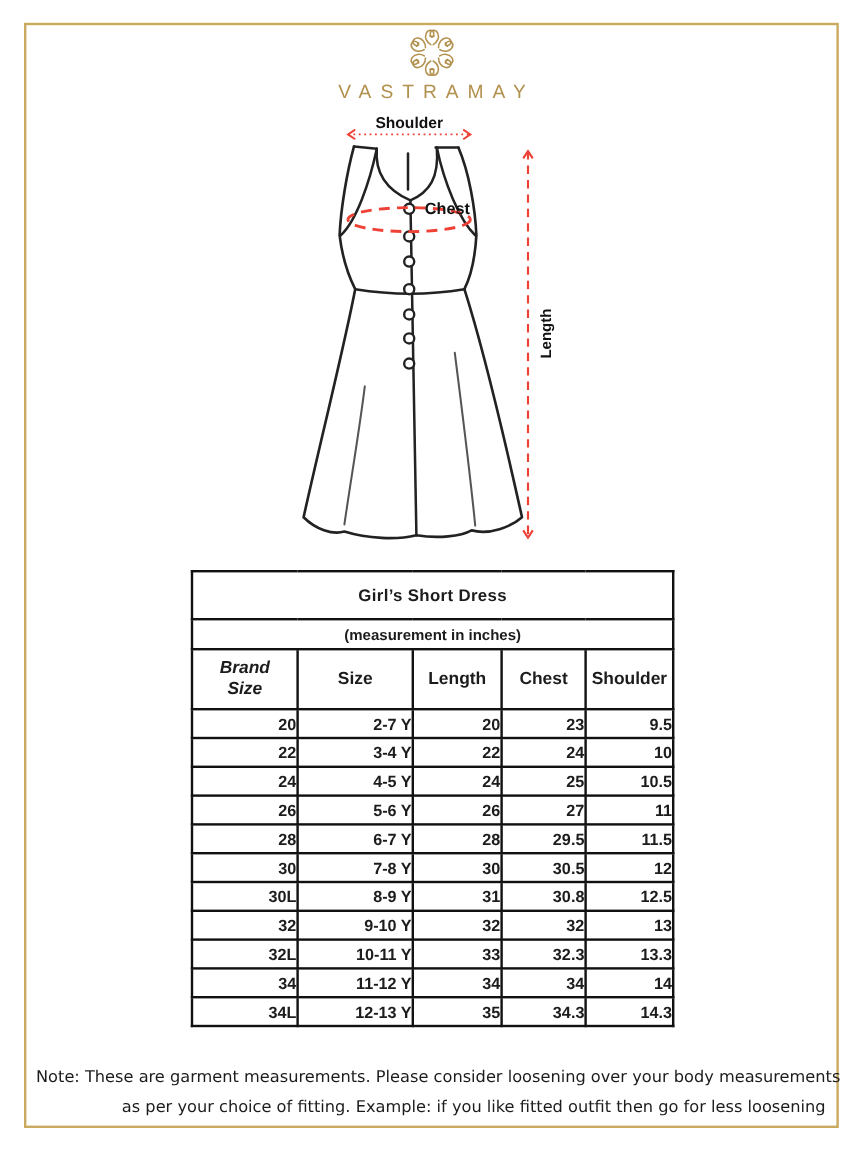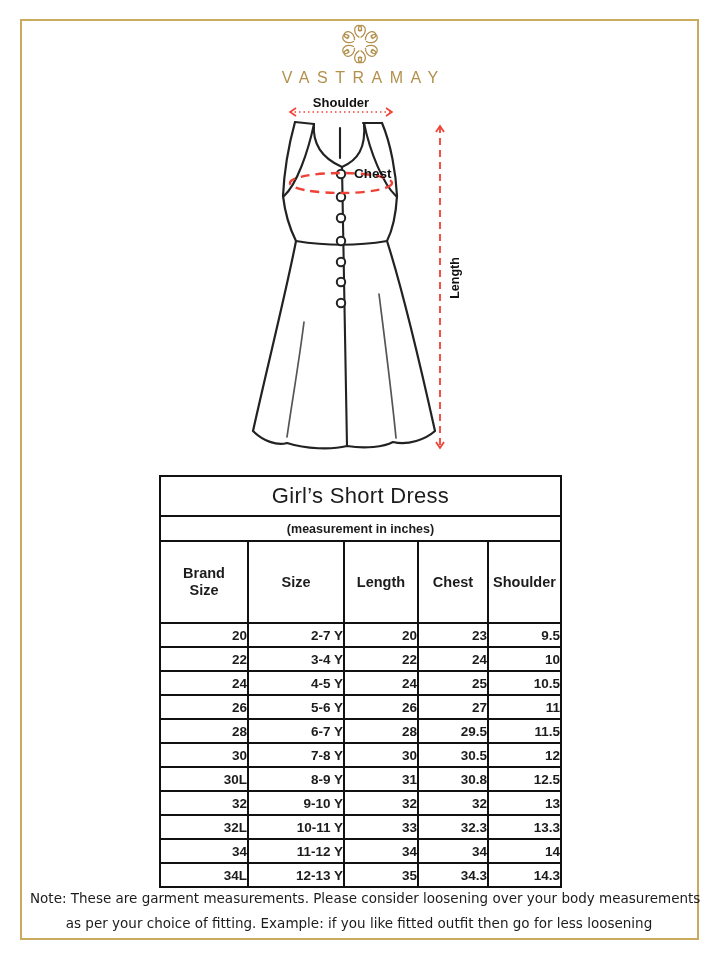--- a/index.html
+++ b/index.html
@@ -21,32 +21,32 @@
   .dress-wrap text{font-family:"Liberation Sans",sans-serif;font-weight:bold;fill:#111;}
 
   table.size-table{
     position:absolute;left:159px;top:475px;width:401px;
     border-collapse:collapse;table-layout:fixed;text-align:center;
   }
   .size-table th,.size-table td{
     border:2px solid #111;vertical-align:middle;padding:0;
     font-family:"Liberation Sans",sans-serif;
   }
-  .tbl-title{height:38px;font-size:22px;font-weight:normal;letter-spacing:.3px;}
+  .tbl-title{height:38px;font-size:14px;font-weight:bold;letter-spacing:.3px;}
   .tbl-subtitle{height:23px;font-size:12.5px;font-weight:700;}
   .size-table thead th{height:48px;font-size:14.5px;font-weight:bold;line-height:1.15;}
-  .size-table thead th:first-child{padding:16px 16px;}
+  .size-table thead th:first-child{padding:0 16px;font-style:italic;}
   .size-table tbody td{height:22px;font-size:13.5px;font-weight:bold;text-align:right;}
 
   .note{
     position:absolute;left:30px;top:886px;width:658px;
     font-family:"DejaVu Sans",sans-serif;font-size:13.5px;color:#1c1c1c;
     line-height:25px;
   }
-  .note .line{text-align:center;white-space:nowrap;}
+  .note .line{text-align:right;white-space:nowrap;}
 </style>
 </head>
 <body>
 
 <div class="gold-frame"></div>
 
 <div class="brand">
   <svg width="52" height="44" viewBox="-45 -45 90 90" aria-hidden="true">
     <defs>
       <g id="pair" fill="none" stroke="#b2904d" stroke-width="2.6" stroke-linecap="round">

